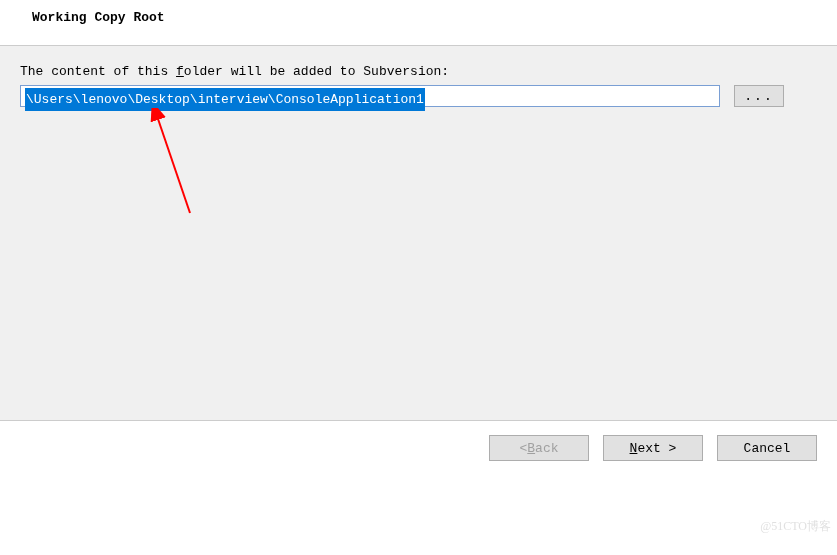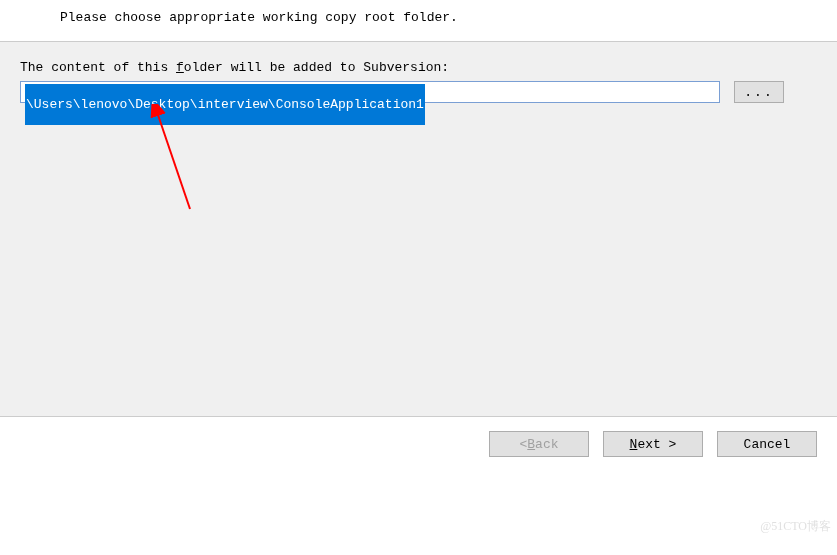--- a/index.html
+++ b/index.html
@@ -62,21 +62,21 @@
       background: #fff;
       padding: 2px 4px;
       font-family: "Courier New", monospace;
       font-size: 13px;
       position: relative;
     }
     .path-input .selected {
       background: #0078d7;
       color: #fff;
       display: inline-block;
-      padding: 13px 1px;
+      padding: 4px 1px;
     }
     .browse-btn {
       width: 50px;
       height: 22px;
       background: #e1e1e1;
       border: 1px solid #adadad;
       font-family: "Courier New", monospace;
       font-size: 13px;
       cursor: pointer;
       display: flex;
@@ -130,21 +130,21 @@
       font-size: 12px;
       font-family: Liberation Serif, serif;
       opacity: 0.6;
       pointer-events: none;
     }
   </style>
 </head>
 <body>
 
 <div class="header">
-  <div class="subtitle-desc">Please choose appropriate working copy root folder.</div>
+  <div class="subtitle">Working Copy Root</div>
 </div>
 
 <div class="content">
   <div class="content-label">
     <span>The content of this </span><span class="underline">f</span><span>older will be added to Subversion:</span>
   </div>
   <div class="path-row">
     <div class="path-input">
       <span class="selected">\Users\lenovo\Desktop\interview\ConsoleApplication1</span>
     </div>

